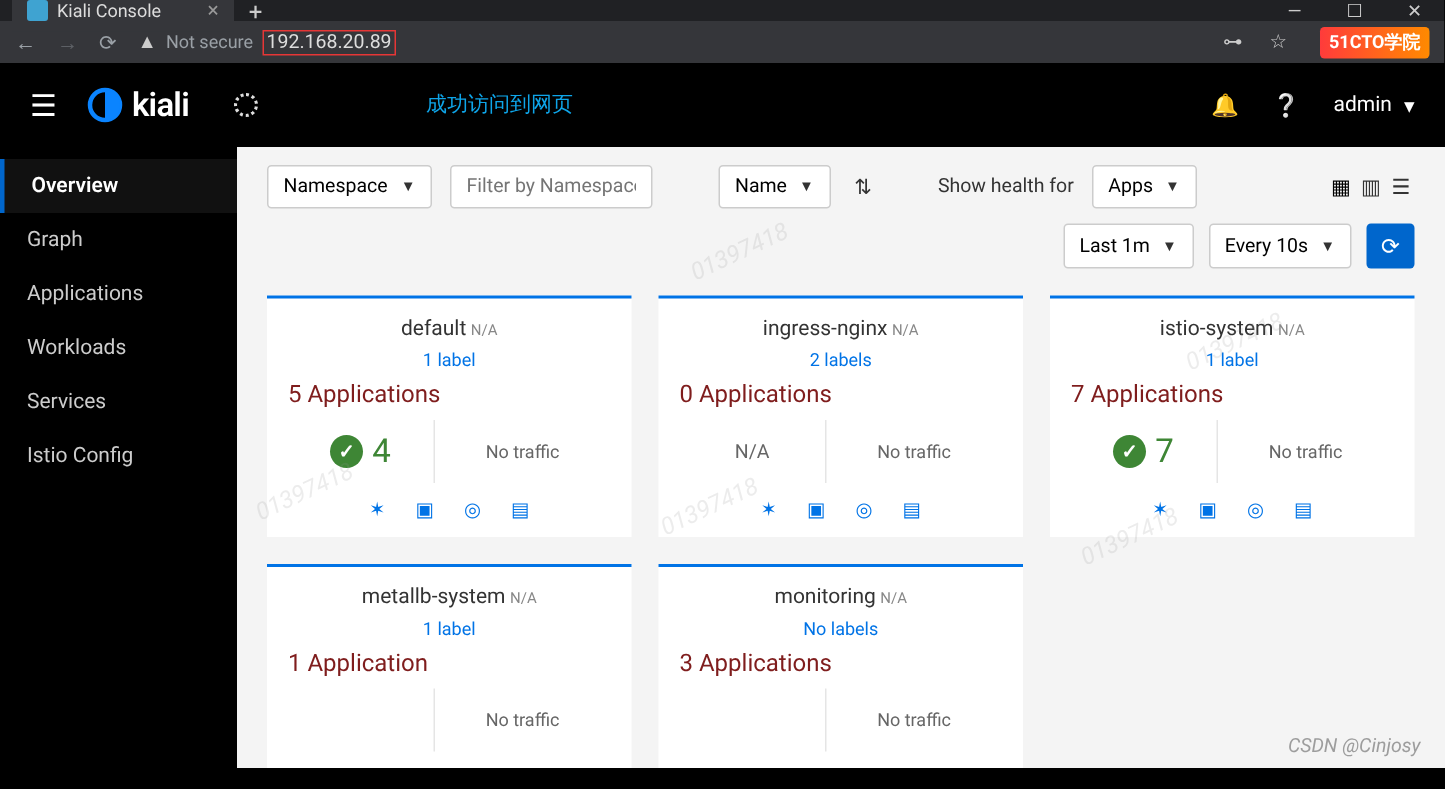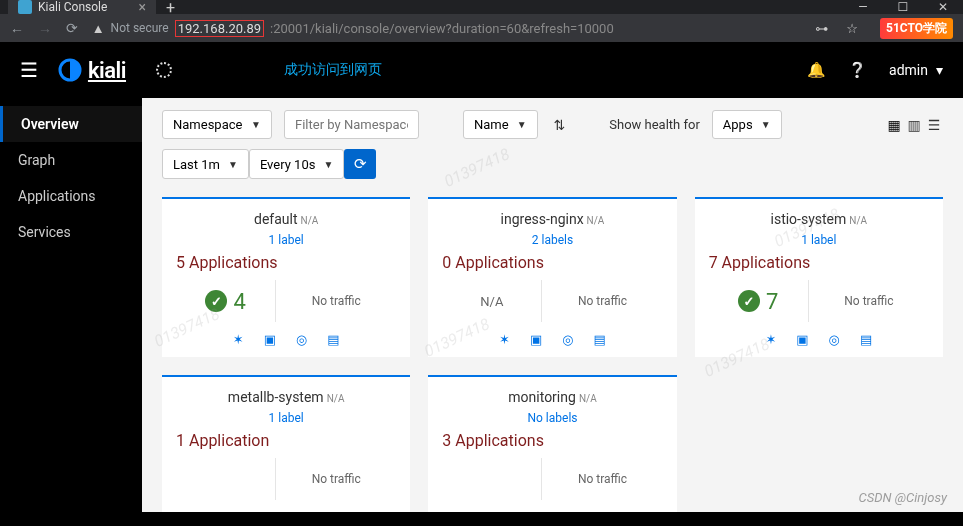--- a/index.html
+++ b/index.html
@@ -20,49 +20,49 @@
     .url-text { color: #9aa0a6; font-size: 12px; }
     .url-highlight { border: 1px solid #e63636; padding: 0 2px; color: #ddd; }
     .url-rest { color: #888; }
     .key-icon { color: #ccc; margin-right: 4px; }
     .star { color: #ccc; margin-right: 8px; }
     .brand-tag { background: linear-gradient(90deg,#ff3b3b,#ff8a00); color: #fff; font-size: 12px; padding: 2px 6px; border-radius: 3px; font-weight: bold; }
     
     
     .app-header { height: 56px; background: #000; display: flex; align-items: center; padding: 0 20px; color: #fff; }
     .hamburger { font-size: 20px; margin-right: 20px; }
-    .logo-wrap { display: flex; align-items: center; gap: 6px; text-decoration: underline; }
+    .logo-wrap { display: flex; align-items: center; gap: 6px; }
     .logo-svg { width: 24px; height: 24px; }
     .logo-text { font-size: 22px; font-weight: 600; letter-spacing: -0.5px; }
     .spinner { margin-left: 30px; width: 16px; height: 16px; border: 2px dotted #ddd; border-radius: 50%; }
     .red-note { color: #0ea5e9; font-size: 14px; margin-left: 112px; }
     .header-right { margin-left: auto; display: flex; align-items: center; gap: 22px; }
     .bell, .help { font-size: 15px; }
     .user-menu { display: flex; align-items: center; gap: 8px; font-size: 14px; }
     
     
     .main { display: flex; height: calc(100% - 112px); }
-    .sidebar { width: 142px; background: #000; color: #ccc; font-size: 14px; padding-top: 8px; }
+    .sidebar { width: 158px; background: #000; color: #ccc; font-size: 14px; padding-top: 8px; }
     .side-item { padding: 10px 18px; cursor: pointer; }
     .side-item.active { color: #fff; font-weight: 600; border-left: 3px solid #06c; background: #111; }
     
     .content { flex: 1; background: #f4f4f4; overflow: auto; padding: 12px 20px 20px 20px; position: relative; }
     
     
     .toolbar { display: flex; align-items: center; gap: 12px; margin-bottom: 10px; }
     .dd { background: #fff; border: 1px solid #ccc; border-radius: 3px; padding: 6px 10px; font-size: 13px; display: flex; align-items: center; gap: 8px; }
     .dd-caret { font-size: 10px; color: #333; }
     .filter-input { border: 1px solid #ccc; border-radius: 3px; padding: 6px 10px; font-size: 13px; width: 135px; }
     .tlabel { font-size: 13px; color: #333; }
     .view-toggle { display: flex; gap: 2px; margin-left: auto; }
     .vt-btn { width: 18px; height: 18px; display: flex; align-items: center; justify-content: center; font-size: 14px; color: #333; }
     .vt-btn.active { color: #000; }
     .sort-icon { font-size: 14px; color: #333; margin-left: 4px; }
     
-    .toolbar2 { display: flex; justify-content: flex-start; gap: 0; margin-bottom: 18px; }
+    .toolbar2 { display: flex; justify-content: flex-end; gap: 10px; margin-bottom: 18px; }
     .refresh-btn { background: #06c; color: #fff; border-radius: 3px; width: 32px; height: 30px; display: flex; align-items: center; justify-content: center; font-size: 15px; }
     
     
     .cards { display: grid; grid-template-columns: repeat(3, 1fr); gap: 18px; }
     .card { background: #fff; border-top: 2px solid #0073e6; padding: 12px 14px 10px 14px; position: relative; }
     .card-title { text-align: center; font-size: 14px; color: #333; }
     .card-title .na { font-size: 10px; color: #888; margin-left: 3px; }
     .card-labels { text-align: center; font-size: 12px; color: #0073e6; margin-top: 6px; }
     .card-apps { font-size: 16px; color: #7f1d1d; margin-top: 6px; }
     .card-body { display: flex; margin-top: 8px; }
@@ -94,21 +94,20 @@
 </div>
 
 <div class="addrbar">
   <span class="nav-icon">←</span>
   <span class="nav-icon" style="opacity:.4">→</span>
   <span class="nav-icon">⟳</span>
   <div class="url-area">
     <span>▲</span>
     <span class="url-text">Not secure</span>
     <span class="url-highlight">192.168.20.89</span>
-      <span class="url-rest">:20001/kiali/console/overview?duration=60&amp;refresh=10000</span>
   </div>
   <span class="key-icon">⊶</span>
   <span class="star">☆</span>
   <span class="brand-tag">51CTO学院</span>
 </div>
 
 <div class="app-header">
   <span class="hamburger">☰</span>
   <div class="logo-wrap">
     <svg class="logo-svg" viewBox="0 0 24 24">
@@ -127,21 +126,23 @@
       <span>▾</span>
     </div>
   </div>
 </div>
 
 <div class="main">
   <div class="sidebar">
     <div class="side-item active"><span>Overview</span></div>
     <div class="side-item"><span>Graph</span></div>
     <div class="side-item"><span>Applications</span></div>
+    <div class="side-item"><span>Workloads</span></div>
     <div class="side-item"><span>Services</span></div>
+    <div class="side-item"><span>Istio Config</span></div>
   </div>
 
   <div class="content">
     <div class="toolbar">
       <div class="dd" style="width:110px">
         <span>Namespace</span>
         <span class="dd-caret" style="margin-left:auto">▼</span>
       </div>
       <input class="filter-input" placeholder="Filter by Namespace" style="">
       <div style="width:20px"></div>

